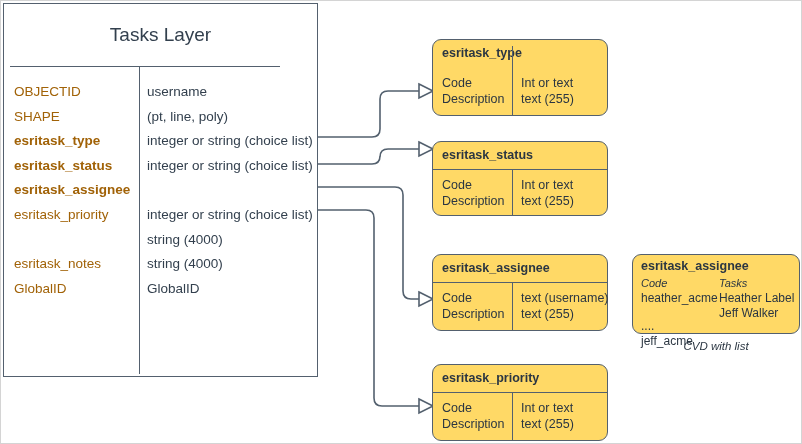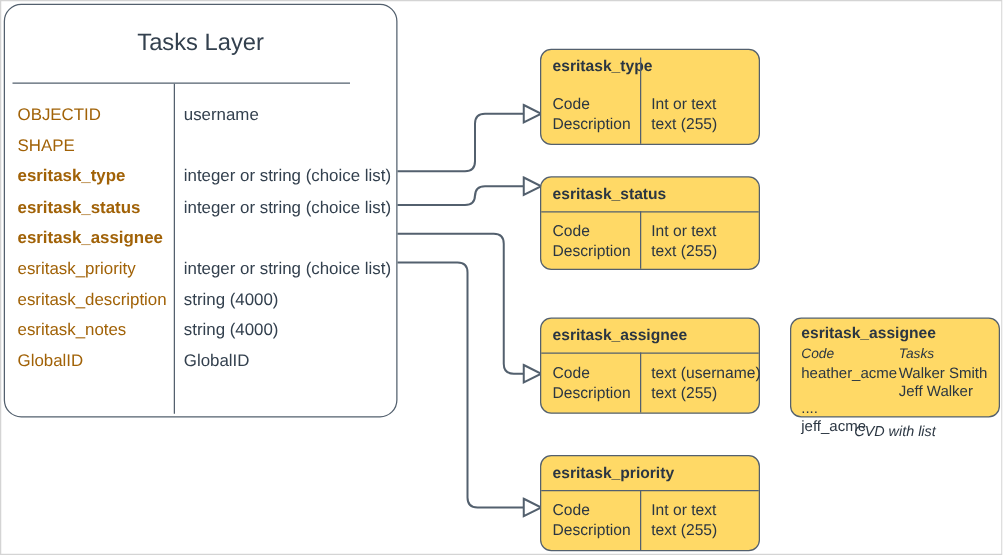--- a/index.html
+++ b/index.html
@@ -19,24 +19,24 @@
     box-sizing: border-box;
     overflow: hidden;
   }
 
   
   .entity-main {
     position: absolute;
     left: 2px;
     top: 2px;
     width: 315px;
-    height: 331px;
+    height: 374px;
     background: #ffffff;
     border: 1.6px solid #53606e;
-    border-radius: 14px;
+    border-radius: 0;
     box-sizing: border-box;
   }
   .entity-main-title {
     position: absolute;
     left: 0;
     top: 0;
     width: 100%;
     height: 62px;
     line-height: 62px;
     text-align: center;
@@ -221,20 +221,21 @@
 
     <div class="field-list">
 
       <div class="field-row">
         <span class="field-name">OBJECTID</span>
         <span class="field-type">username</span>
       </div>
 
       <div class="field-row">
         <span class="field-name">SHAPE</span>
+        <span class="field-type">(pt, line, poly)</span>
       </div>
 
       <div class="field-row">
         <span class="field-name bold">esritask_type</span>
         <span class="field-type">integer or string (choice list)</span>
       </div>
 
       <div class="field-row">
         <span class="field-name bold">esritask_status</span>
         <span class="field-type">integer or string (choice list)</span>
@@ -244,21 +245,20 @@
         <span class="field-name bold">esritask_assignee</span>
       </div>
 
 
       <div class="field-row">
         <span class="field-name">esritask_priority</span>
         <span class="field-type">integer or string (choice list)</span>
       </div>
 
       <div class="field-row">
-        <span class="field-name">esritask_description</span>
         <span class="field-type">string (4000)</span>
       </div>
 
       <div class="field-row">
         <span class="field-name">esritask_notes</span>
         <span class="field-type">string (4000)</span>
       </div>
 
       <div class="field-row">
         <span class="field-name">GlobalID</span>
@@ -323,21 +323,21 @@
     </div>
   </div>
 
   <div class="cvd-box">
     <div class="cvd-title">esritask_assignee</div>
 
     <div class="cvd-row cvd-col-a cvd-hdr" style="top:22px;">Code</div>
     <div class="cvd-row cvd-col-b cvd-hdr" style="top:22px;">Tasks</div>
 
     <div class="cvd-row cvd-col-a" style="top:36px;">heather_acme</div>
-    <div class="cvd-row cvd-col-b" style="top:36px;">Walker Smith</div>
+    <div class="cvd-row cvd-col-b" style="top:36px;">Heather Label</div>
 
     <div class="cvd-row cvd-col-a" style="top:51px;margin-top:28px;">jeff_acme</div>
     <div class="cvd-row cvd-col-b" style="top:51px;">Jeff Walker</div>
 
     <div class="cvd-row cvd-col-a" style="top:64px;">....</div>
   </div>
 
   <div class="cvd-caption">CVD with list</div>
 
 </div>

